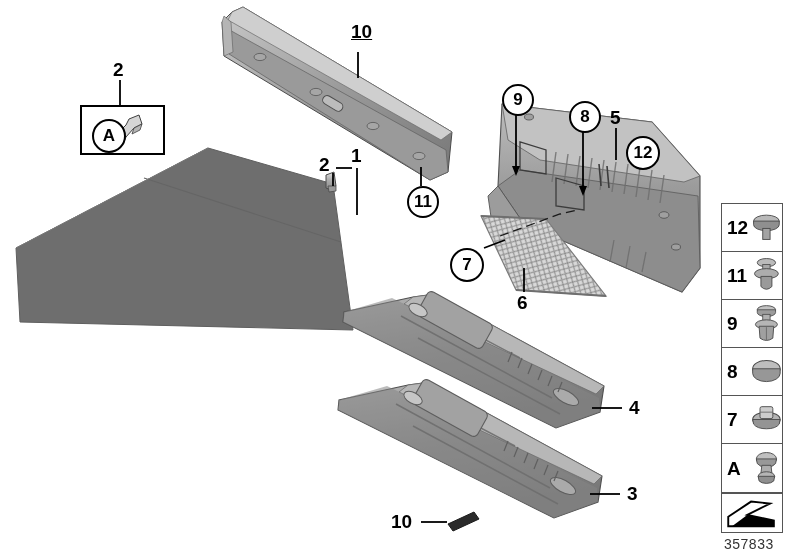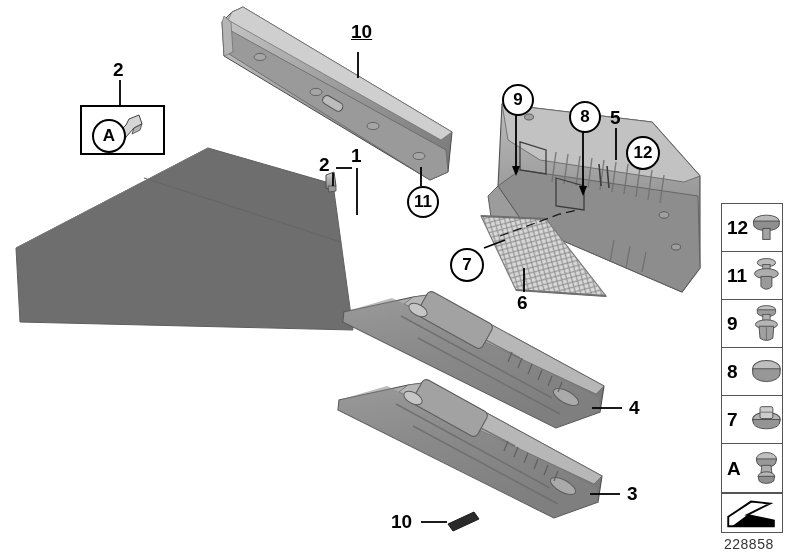--- a/index.html
+++ b/index.html
@@ -349,15 +349,15 @@
     </div>
   </div>
 
   <div class="legend" style="left:721px;top:493px;width:62px;height:40px;">
     <svg viewBox="0 0 62 40" style="width:100%;height:100%;display:block;">
       <path d="M6 24 L30 8 L50 10 L26 22 L54 28 L54 34 L6 34 Z" fill="#ffffff" stroke="#000" stroke-width="2"></path>
       <path d="M26 22 L54 28 L54 34 L10 34 Z" fill="#000"></path>
     </svg>
   </div>
 
-  <div class="diagram-id" style="left:724px;top:536px;">228858</div>
+  <div class="diagram-id" style="left:724px;top:536px;">357833</div>
 
 </div>
 
 </body></html>

